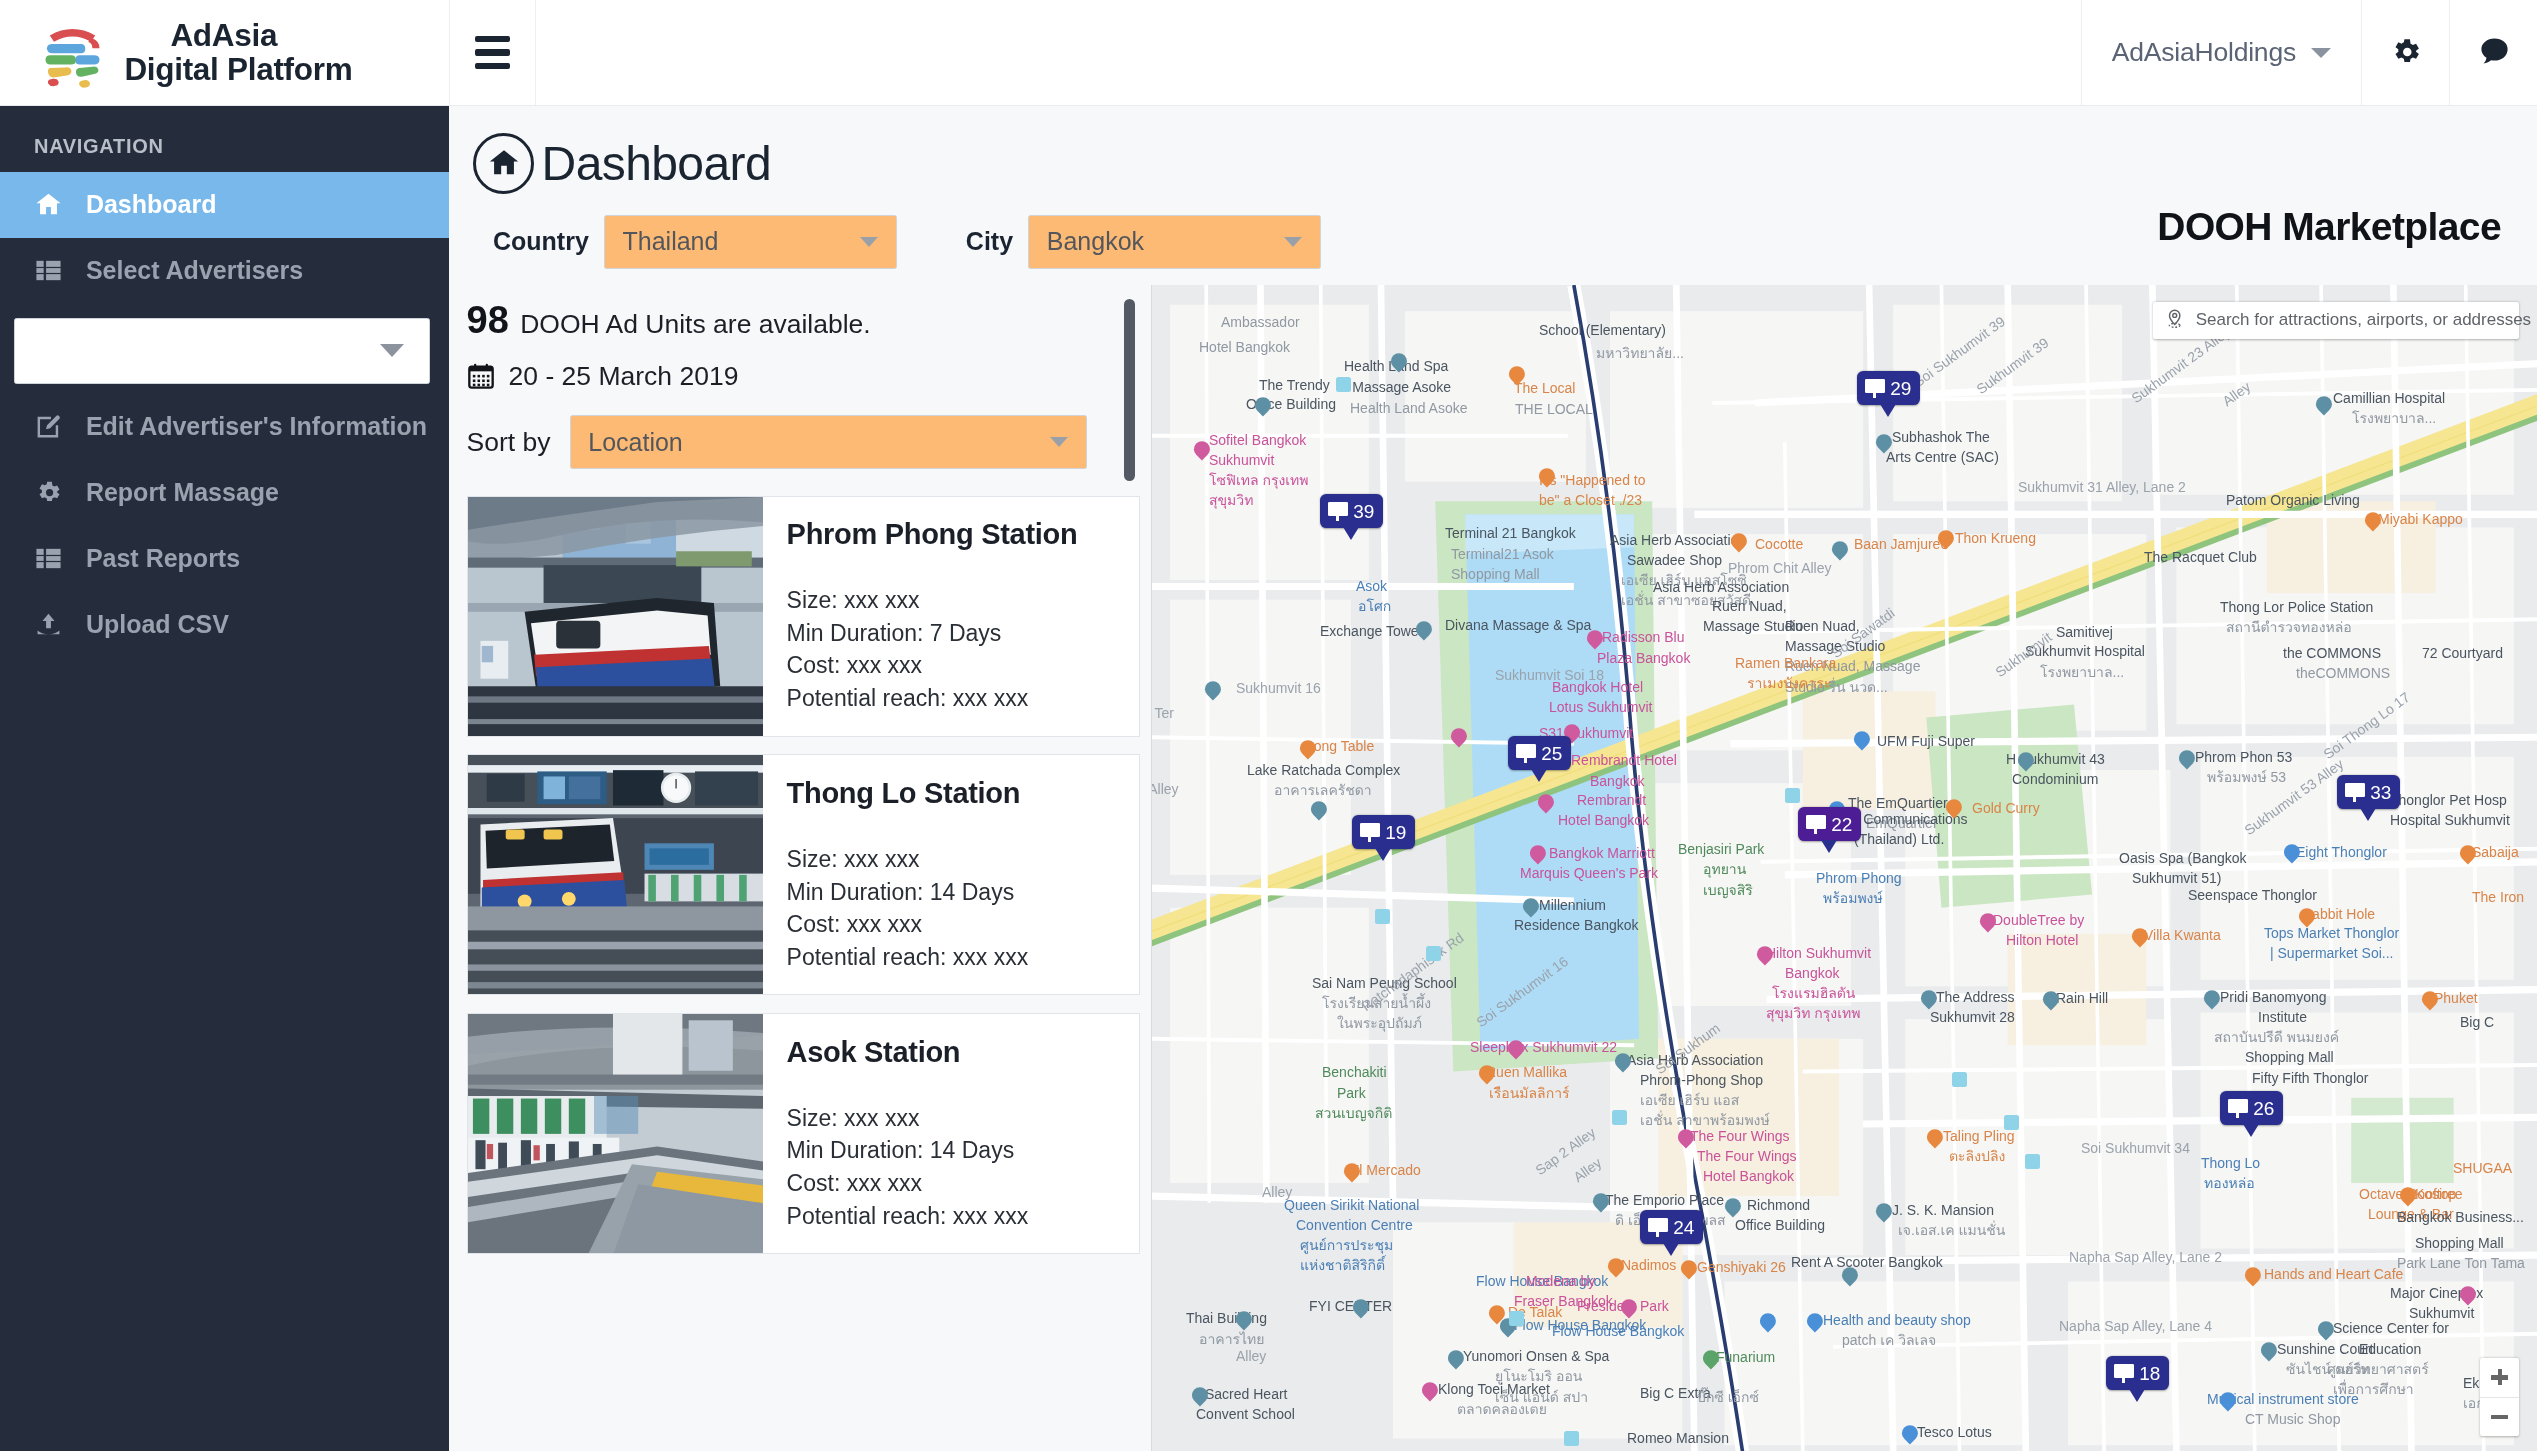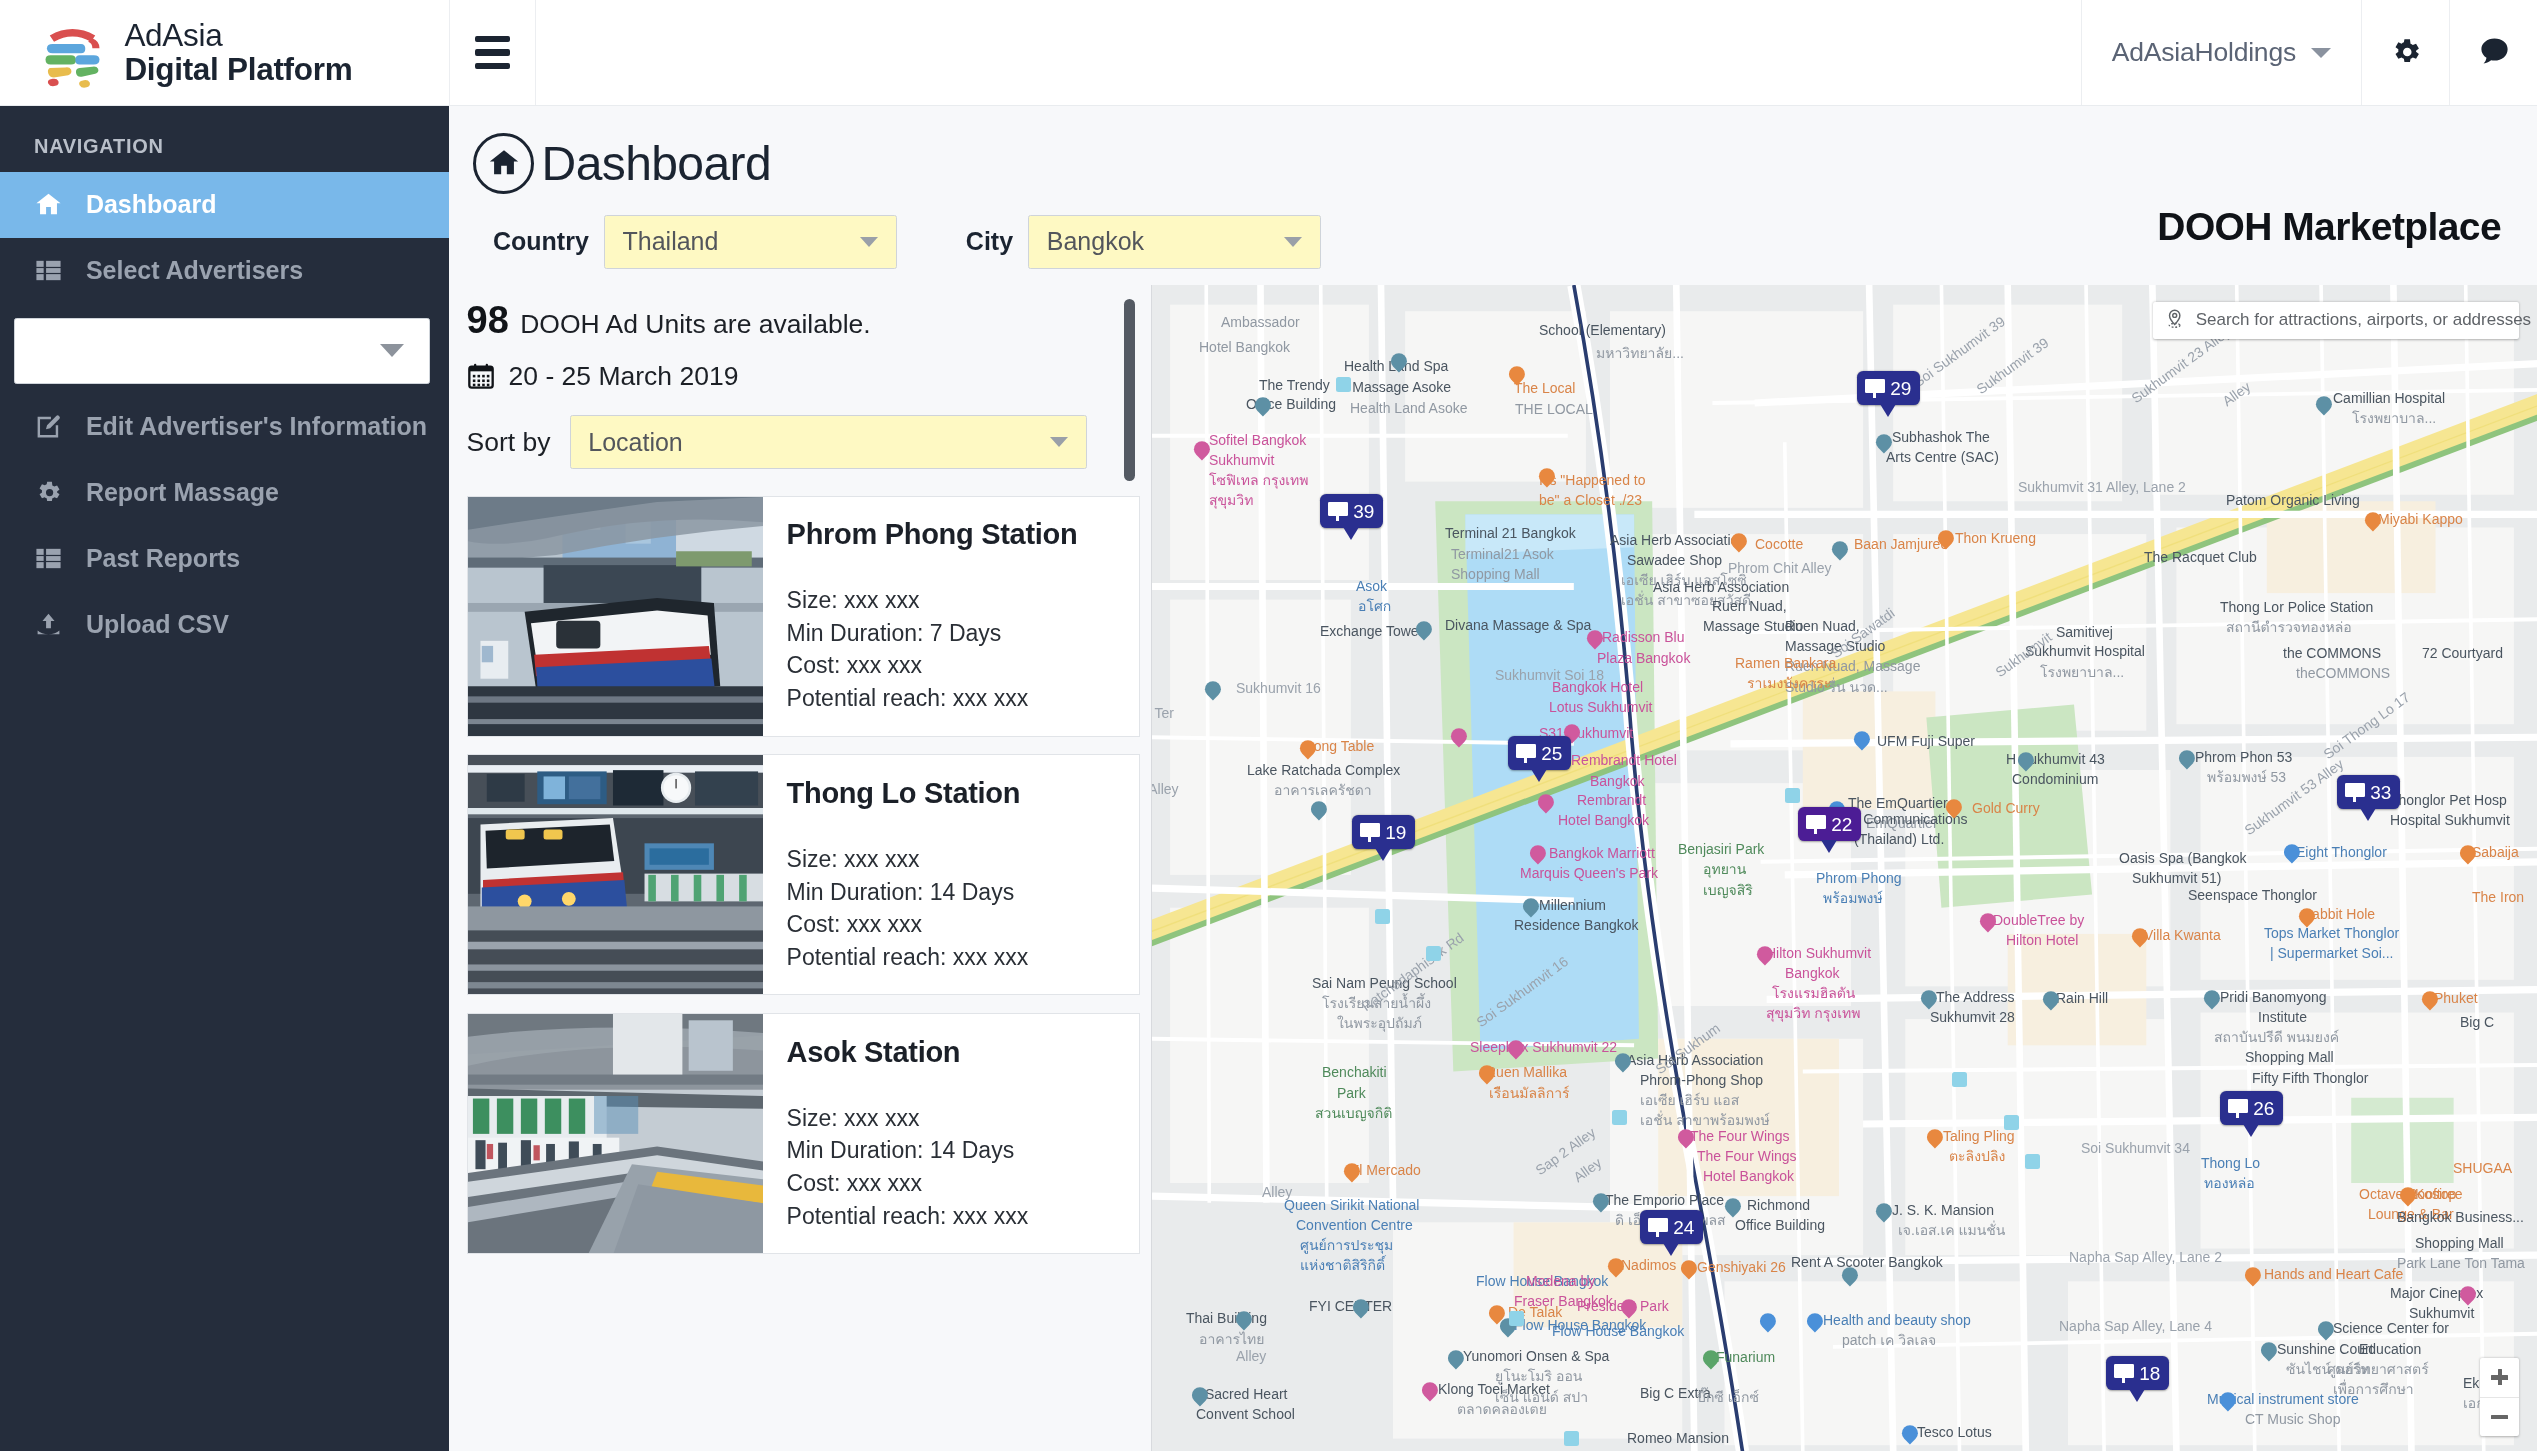--- a/index.html
+++ b/index.html
@@ -23,21 +23,21 @@
     flex: 0 0 106px;
   }
   .brand {
     width: 449px; flex: 0 0 449px;
     display: flex; align-items: center; gap: 16.4px;
     padding-left: 37px;
     background: #ffffff;
   }
   .brand-logo { width: 71px; height: 71px; flex: 0 0 71px; position: relative; }
   .brand-text { display: flex; flex-direction: column; line-height: 1.06; }
-  .brand-text .l1 { font-size: 31.5px; font-weight: 400; color: #1b2431; letter-spacing: -0.3px; }
+  .brand-text .l1 { font-size: 31.5px; font-weight: 700; color: #1b2431; letter-spacing: -0.3px; margin-left: 46px; }
   .brand-text .l2 { font-size: 31.5px; font-weight: 700; color: #1b2431; letter-spacing: -0.3px; }
 
   .ham-cell {
     width: 87px; flex: 0 0 87px;
     display: flex; align-items: center; justify-content: center;
     border-left: 1.3px solid #eceef1;
     border-right: 1.3px solid #eceef1;
     cursor: pointer;
   }
   .ham { width: 35px; display: flex; flex-direction: column; gap: 7px; }
@@ -114,21 +114,21 @@
   .page-title { font-size: 48px; font-weight: 400; color: #1b2431; letter-spacing: -0.6px; }
 
   .filters-row {
     display: flex; align-items: center;
     padding: 21.4px 0 0 0;
     position: relative;
   }
   .filter-group { display: flex; align-items: center; gap: 15px; }
   .filter-label { font-size: 25px; font-weight: 700; color: #1b2431; }
   .sel-box {
-    background: #fef9c3; border: 0.6px solid #cfd4da; border-radius: 2.5px;
+    background: #fdba74; border: 0.6px solid #cfd4da; border-radius: 2.5px;
     height: 54px; display: flex; align-items: center; justify-content: space-between;
     padding: 0 17.7px 0 17.7px; cursor: pointer;
   }
   .sel-box .val { font-size: 25px; color: #53565c; }
   .sel-box .tri {
     width: 0; height: 0; margin-left: 21.4px;
     border-left: 9.5px solid transparent; border-right: 9.5px solid transparent;
     border-top: 10.7px solid #9aa0a8;
   }
   #country-select { width: 293px; }

